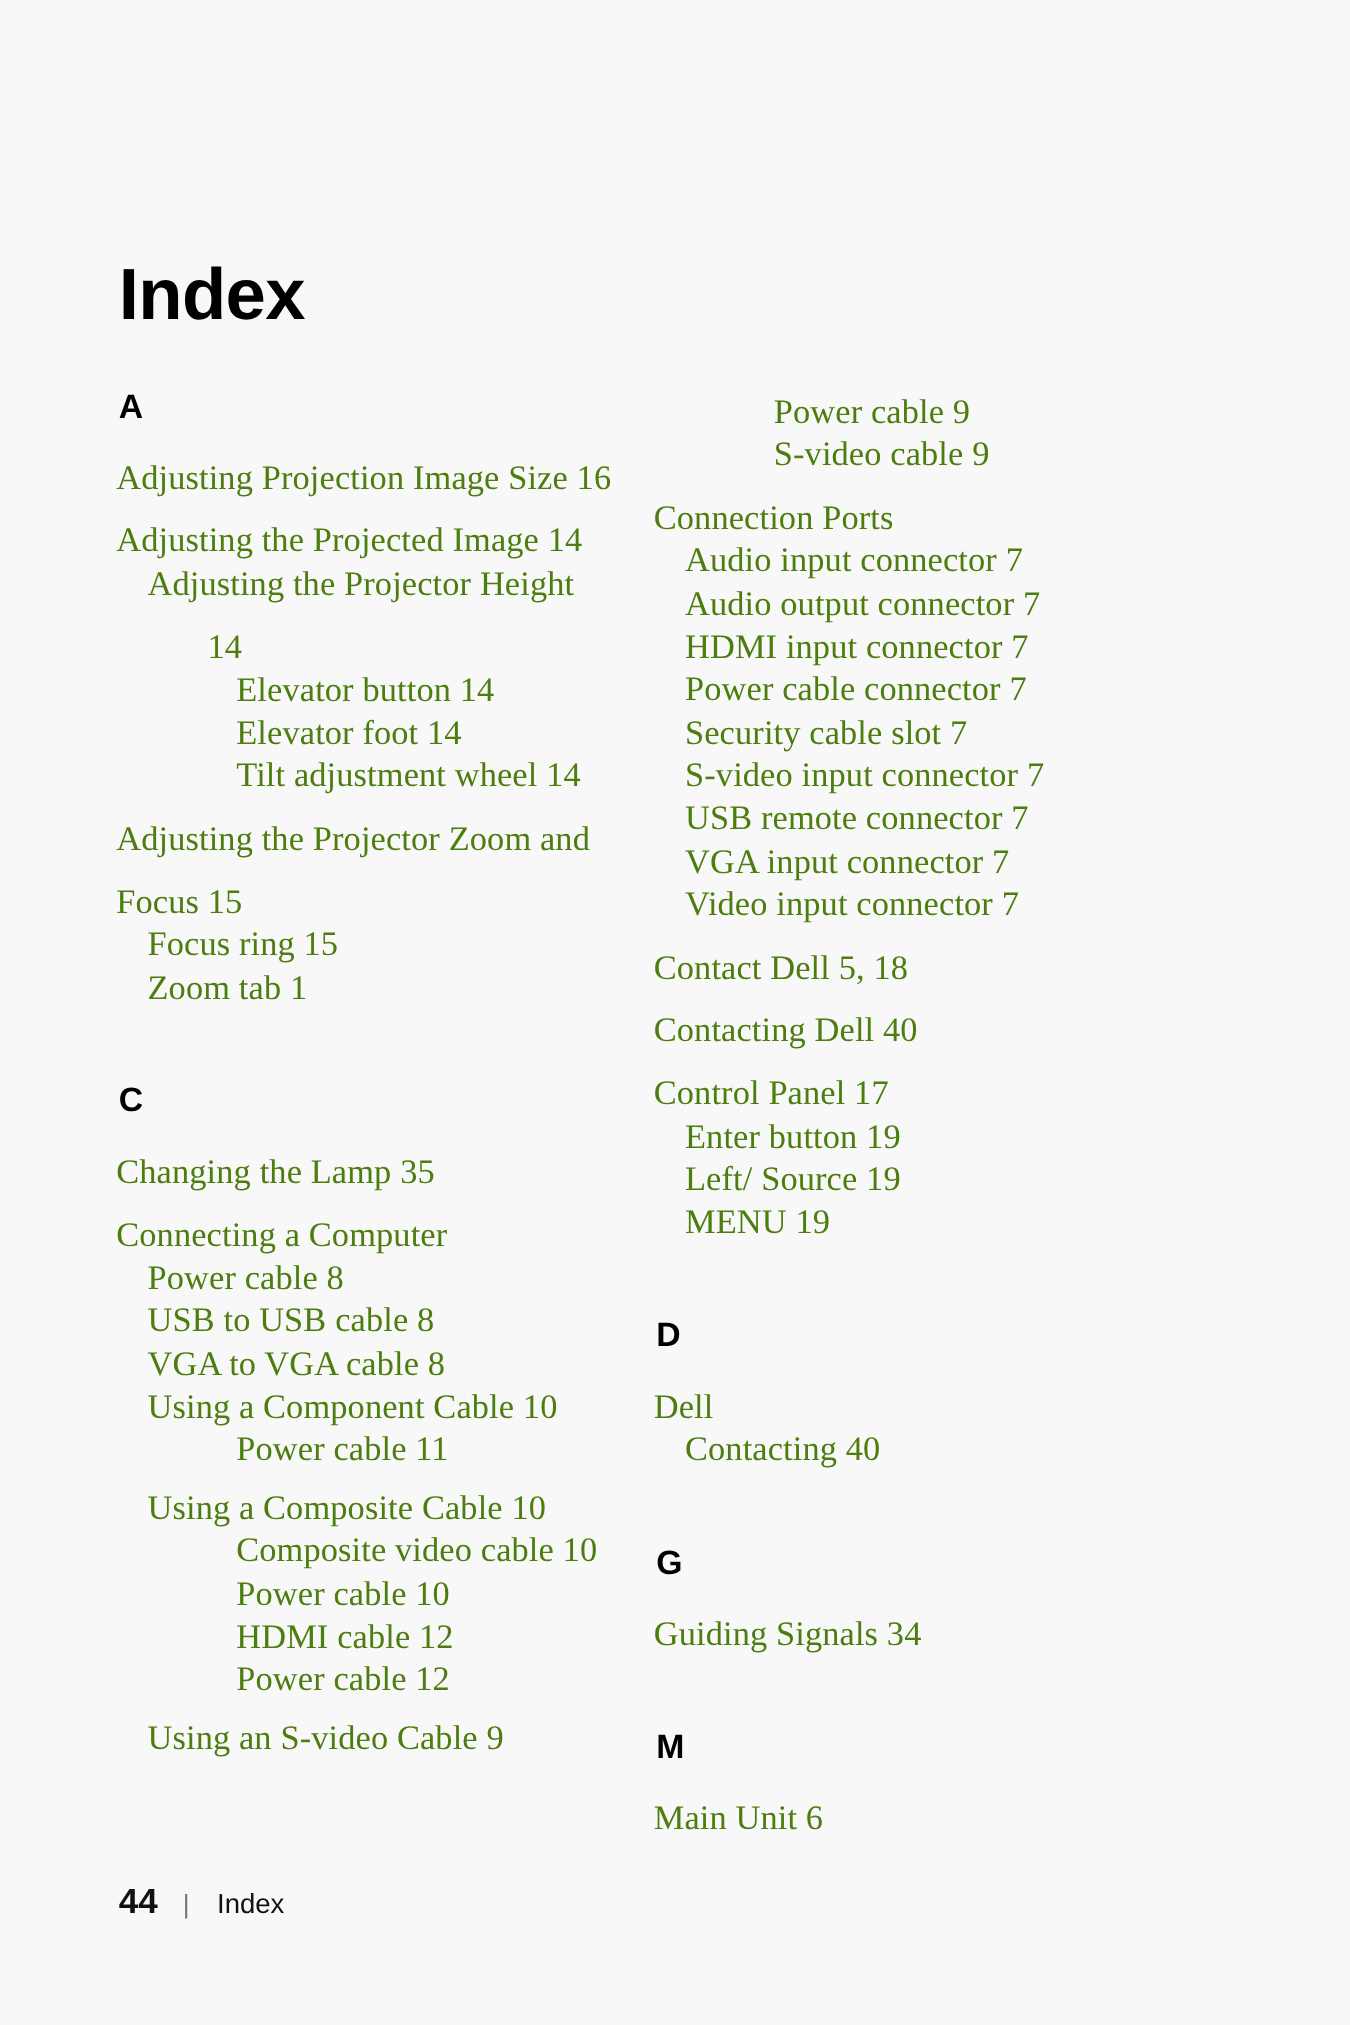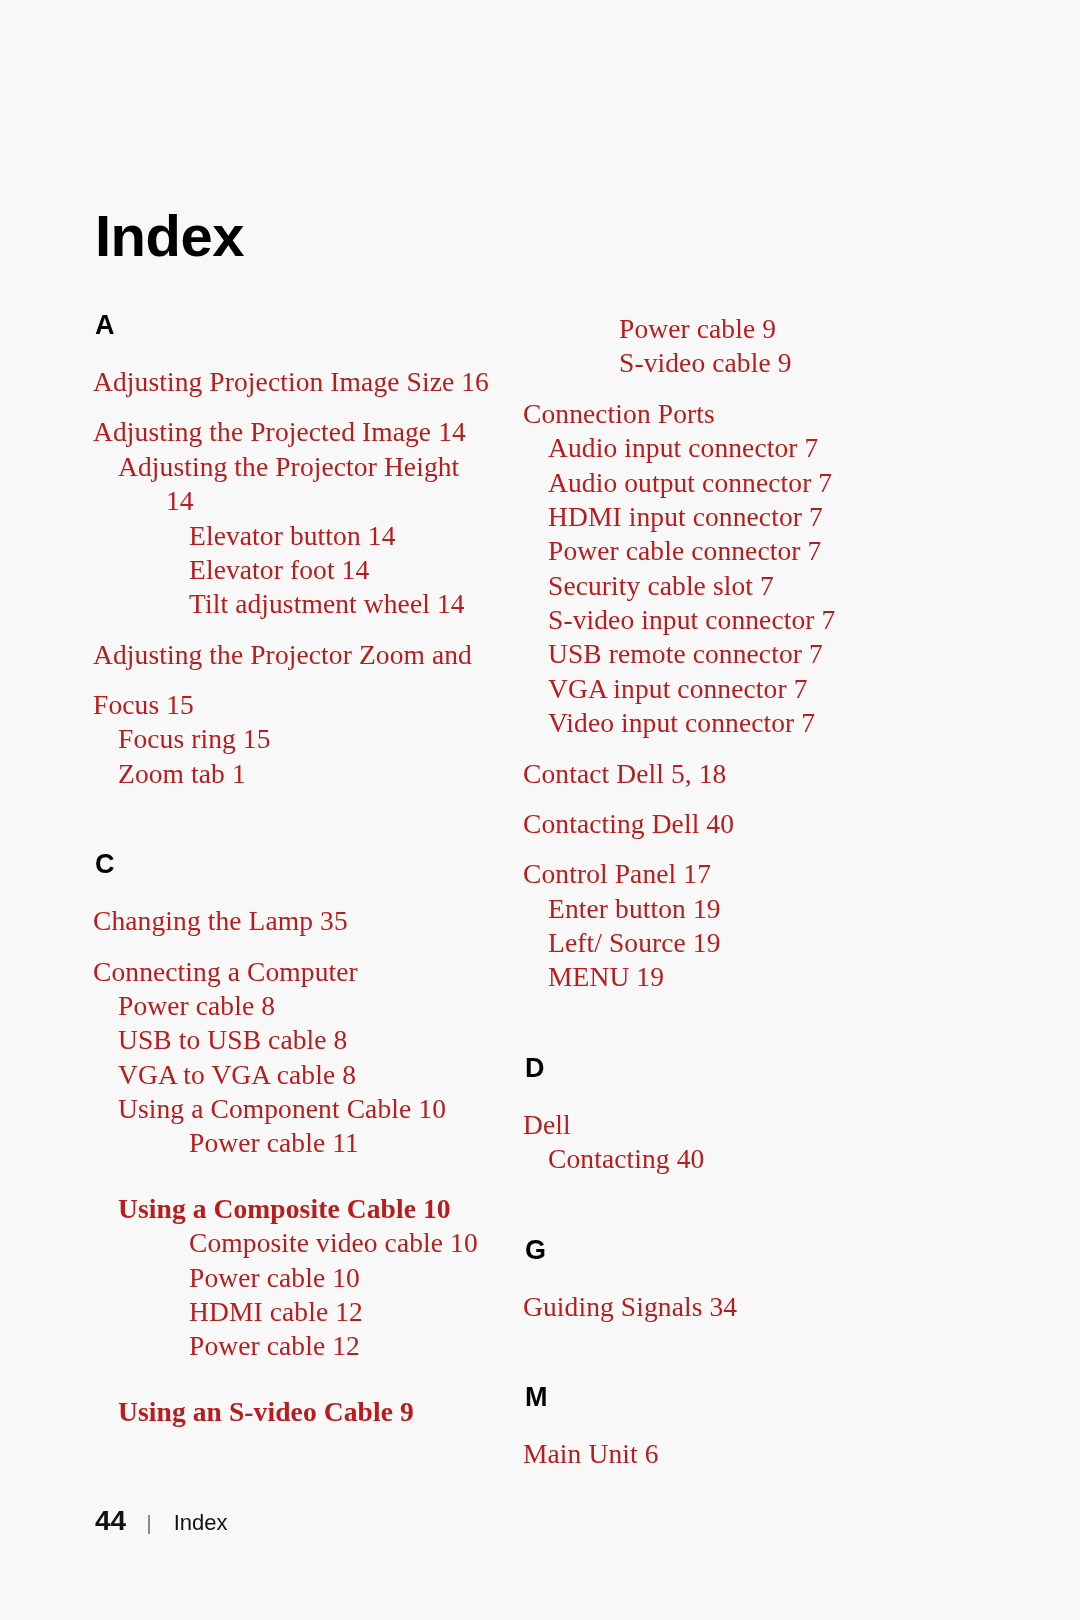--- a/index.html
+++ b/index.html
@@ -57,42 +57,42 @@
     color: #000;
     line-height: 1;
     margin: 0 0 26px 2px;
   }
   .letter-heading.spaced-top { margin-top: 60px; }
 
   
   .entry {
     font-size: 27.5px;
     line-height: 1.25;
-    color: #b91c1c;
+    color: #4d7c0f;
     letter-spacing: 0.1px;
   }
   
   .entry.lvl0 {
     margin-left: 0px;
     margin-top: 16px;
   }
   .entry.lvl0.first { margin-top: 0; }
   .entry.lvl1 {
     margin-left: 25px;
     margin-top: 0px;
   }
-  .entry.lvl1.gap { margin-top: 31px; font-weight: bold; }
+  .entry.lvl1.gap { margin-top: 12px; }
   .entry.lvl2 {
     margin-left: 96px;
     margin-top: 0px;
   }
   
   .entry.cont {
     margin-left: 73px;
-    margin-top: 0px;
+    margin-top: 16px;
   }
 
   
   .footer {
     position: absolute;
     left: 95px;
     top: 1505px;
     display: flex;
     align-items: baseline;
     font-family: "Liberation Sans", "DejaVu Sans", sans-serif;

